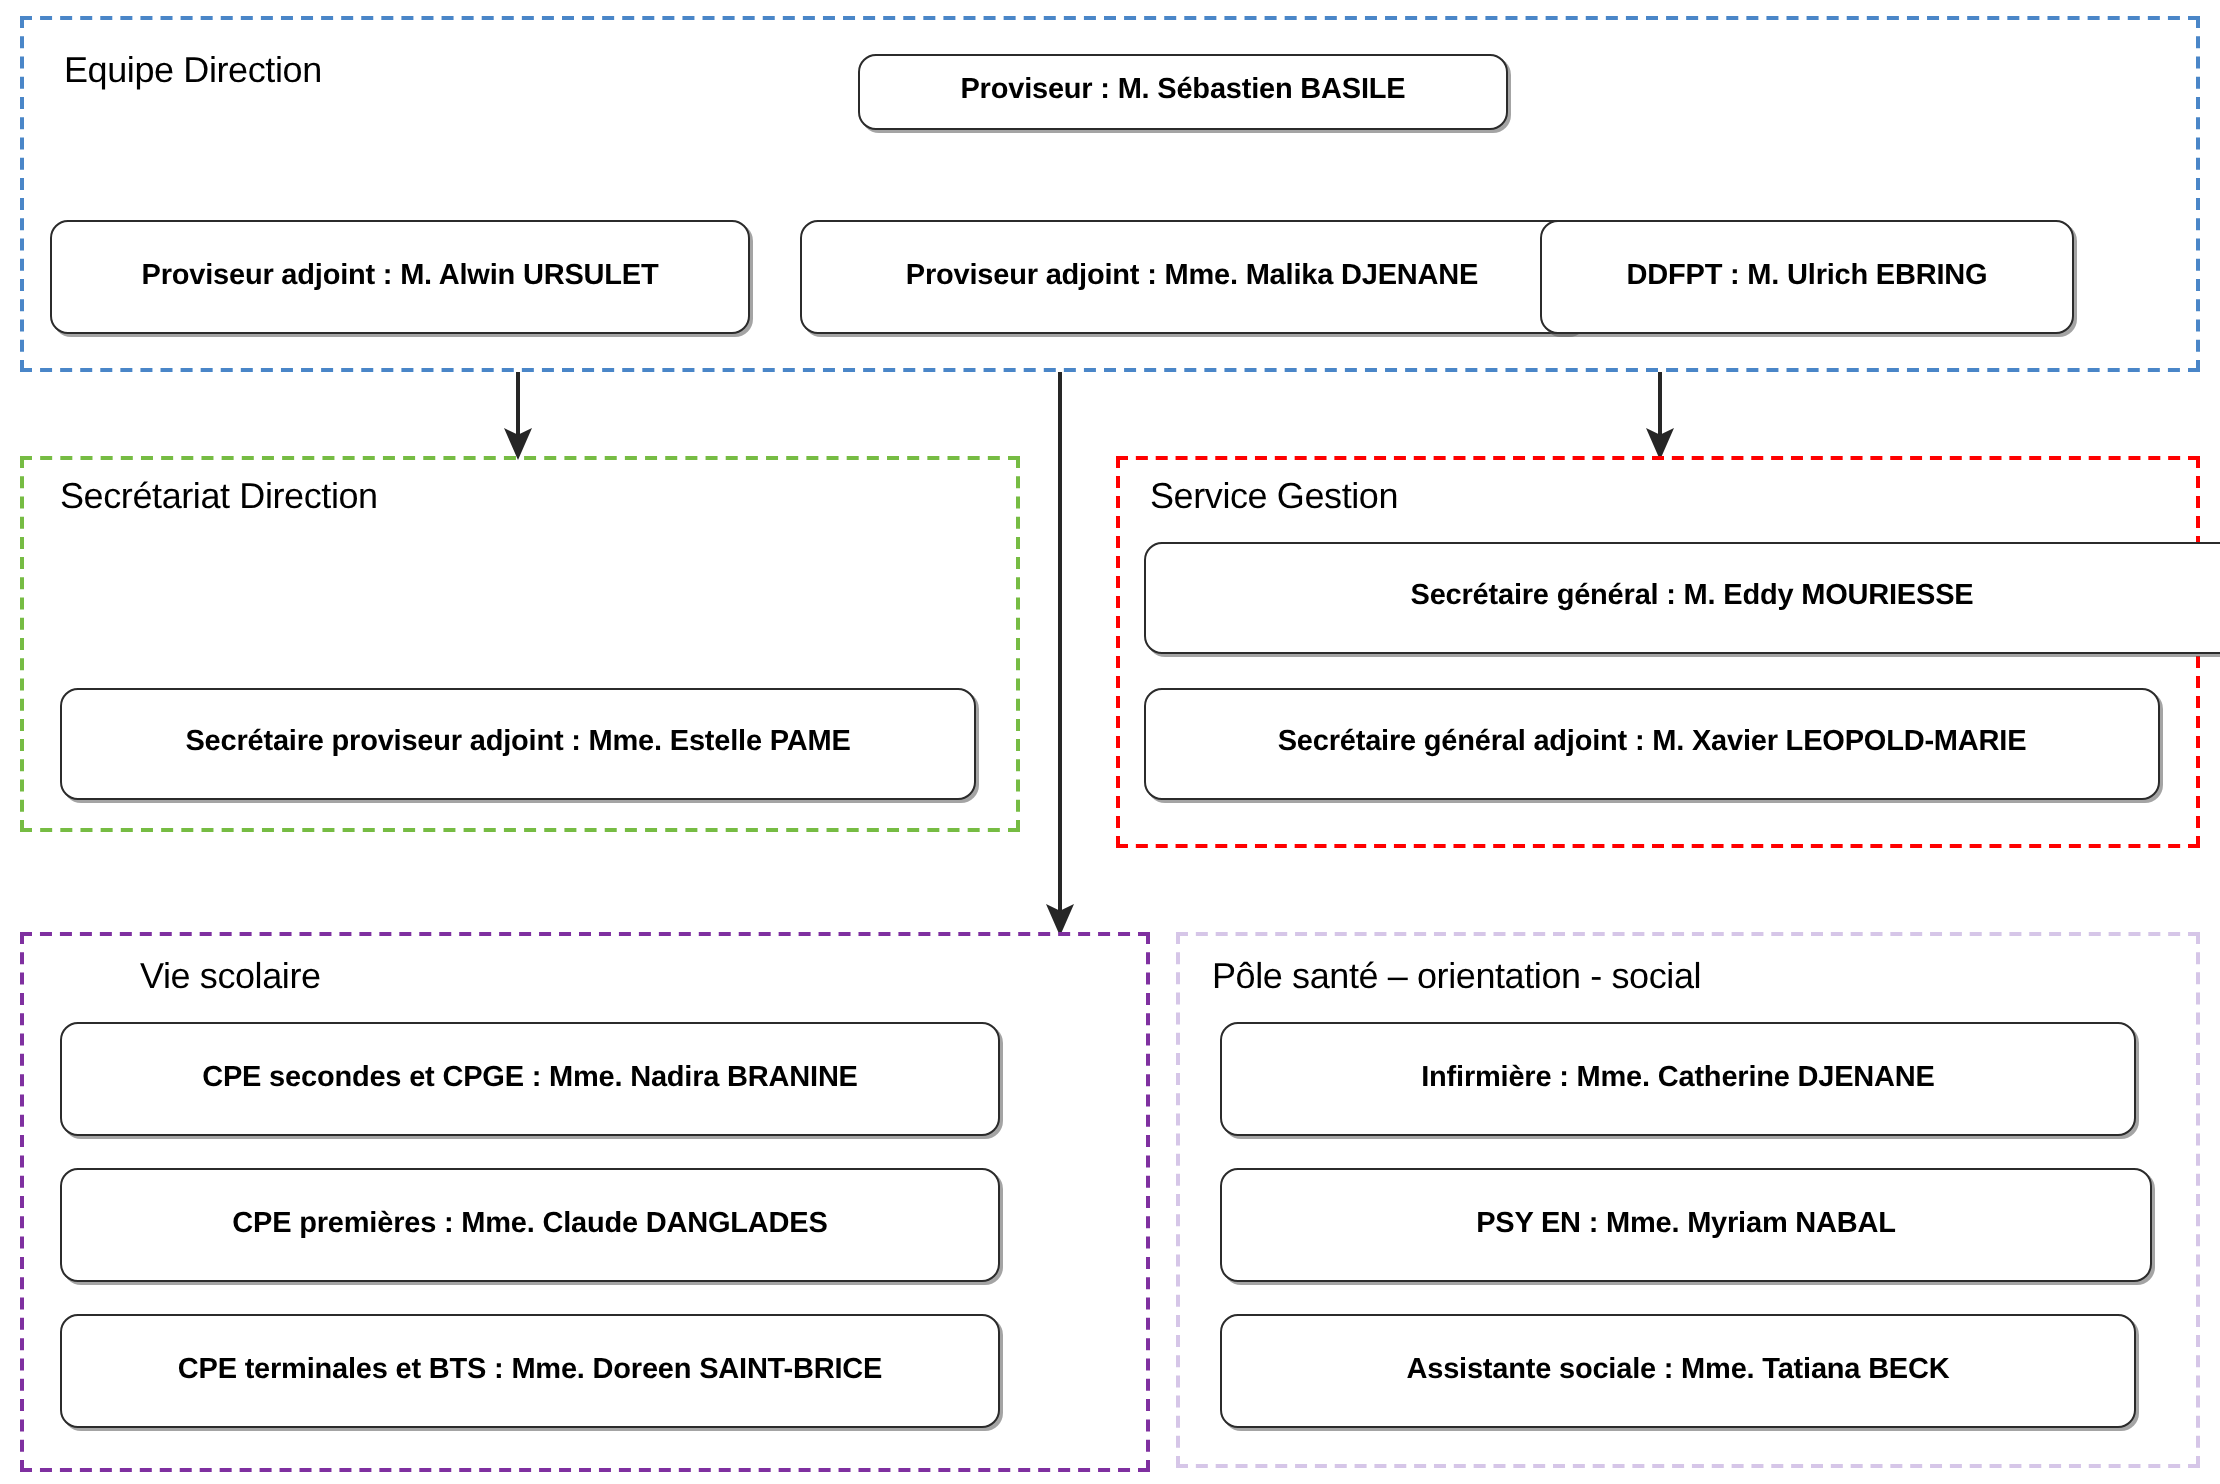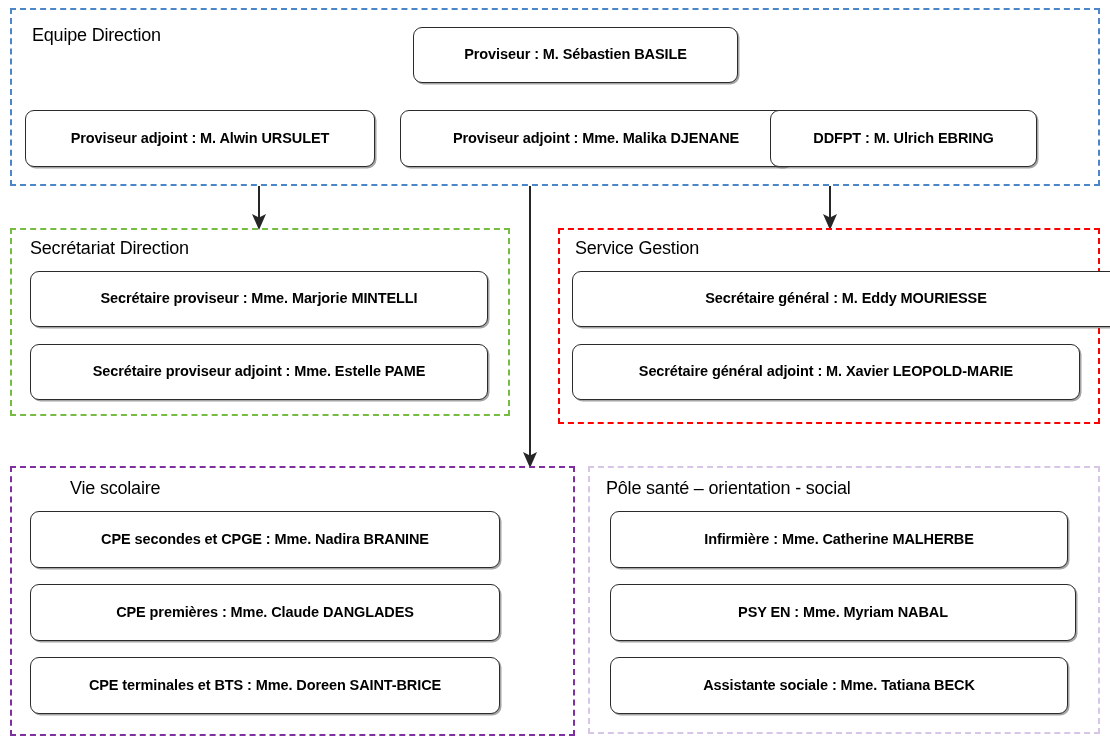--- a/index.html
+++ b/index.html
@@ -56,21 +56,21 @@
     font-size: 14.5px;
     font-weight: bold;
     color: #000000;
     letter-spacing: -0.1px;
     box-shadow: 1.5px 1.5px 0 0 rgba(90,90,90,0.55);
     padding: 0 10px;
     line-height: 1.2;
   }
 
   
-  .c-proviseur      { left: 413px; top: 27px;  width: 325px; height: 56px; }
+  .c-proviseur      { left: 429px; top: 27px;  width: 325px; height: 38px; }
   .c-adj-ursulet    { left: 25px;  top: 110px; width: 350px; height: 57px; }
   .c-adj-djenane    { left: 400px; top: 110px; width: 392px; height: 57px; }
   .c-ddfpt          { left: 770px; top: 110px; width: 267px; height: 57px; }
 
   
   .c-sec-prov       { left: 30px;  top: 271px; width: 458px; height: 56px; }
   .c-sec-prov-adj   { left: 30px;  top: 344px; width: 458px; height: 56px; }
 
   
   .c-sg             { left: 572px; top: 271px; width: 548px; height: 56px; }
@@ -116,36 +116,35 @@
   <div class="group-title" style="left:32px; top:25px;">Equipe Direction</div>
 
   <div class="card c-proviseur">Proviseur : M. Sébastien BASILE</div>
   <div class="card c-adj-ursulet">Proviseur adjoint : M. Alwin  URSULET</div>
   <div class="card c-adj-djenane">Proviseur adjoint : Mme. Malika DJENANE</div>
   <div class="card c-ddfpt">DDFPT : M. Ulrich EBRING</div>
 
   <div class="group g-secretariat"></div>
   <div class="group-title" style="left:30px; top:238px;">Secrétariat Direction</div>
 
-  <div class="card c-sec-prov">Secrétaire proviseur : Mme. Marjorie MINTELLI</div>
   <div class="card c-sec-prov-adj">Secrétaire proviseur adjoint : Mme. Estelle  PAME</div>
 
   <div class="group g-gestion"></div>
   <div class="group-title" style="left:575px; top:238px;">Service Gestion</div>
 
   <div class="card c-sg">Secrétaire général : M. Eddy MOURIESSE</div>
   <div class="card c-sg-adj">Secrétaire général adjoint : M. Xavier LEOPOLD-MARIE</div>
 
   <div class="group g-viescolaire"></div>
   <div class="group-title" style="left:26px; top:478px;margin-left:44px;">Vie scolaire</div>
 
   <div class="card c-cpe-1">CPE secondes et CPGE : Mme. Nadira BRANINE</div>
   <div class="card c-cpe-2">CPE premières : Mme. Claude DANGLADES</div>
   <div class="card c-cpe-3">CPE terminales et BTS : Mme. Doreen  SAINT-BRICE</div>
 
   <div class="group g-polesante"></div>
   <div class="group-title" style="left:606px; top:478px;">Pôle santé – orientation - social</div>
 
-  <div class="card c-ps-1">Infirmière : Mme. Catherine MALHERBE</div>
+  <div class="card c-ps-1">Infirmière : Mme. Catherine DJENANE</div>
   <div class="card c-ps-2">PSY EN : Mme. Myriam NABAL</div>
   <div class="card c-ps-3">Assistante sociale : Mme. Tatiana BECK</div>
 
 </div>
 
 </body></html>

